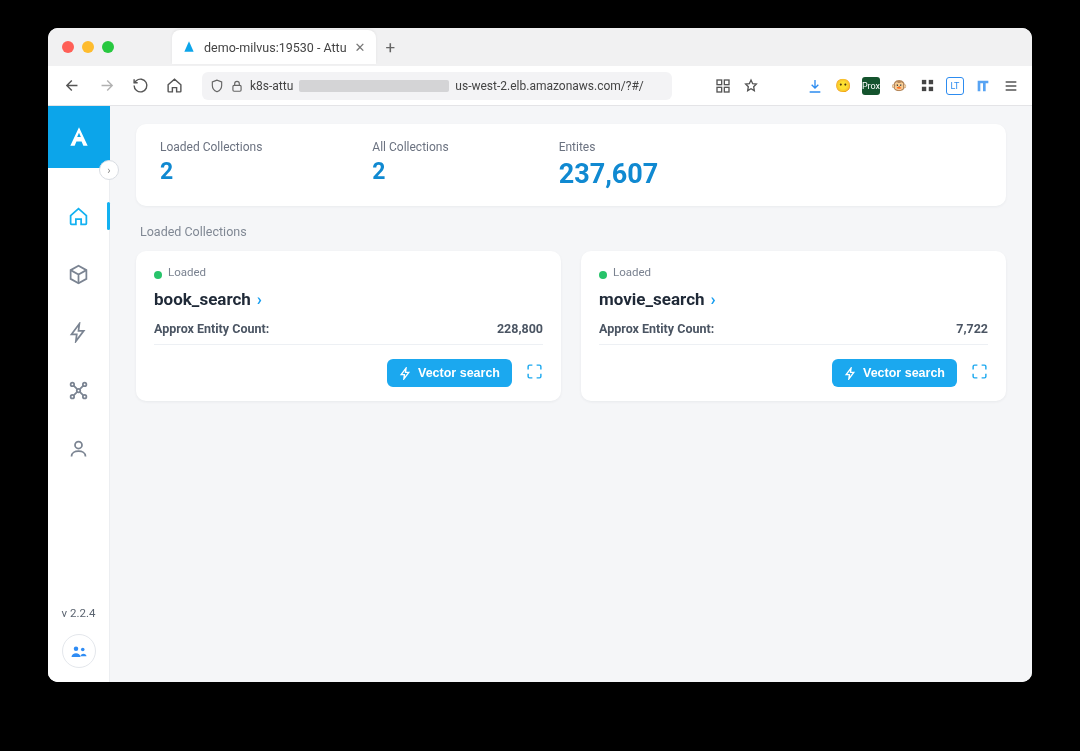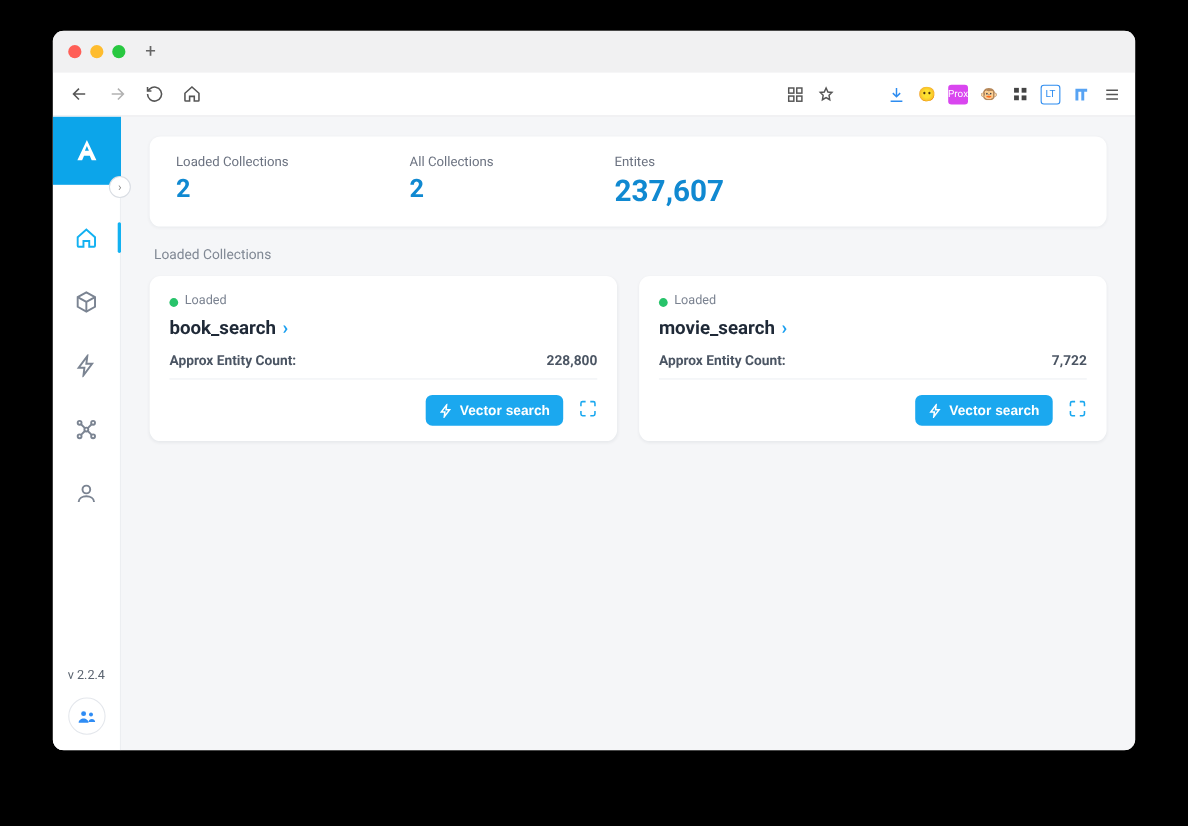--- a/index.html
+++ b/index.html
@@ -67,20 +67,27 @@
 <body>
 
 <div class="window">
 
   <div class="tabbar">
     <div class="traffic">
       <span class="tl-close"></span>
       <span class="tl-min"></span>
       <span class="tl-max"></span>
     </div>
+    <div class="tab">
+      <svg class="tab-favicon" viewBox="0 0 24 24">
+          <path fill="#0ca5ea" d="M12 2 L20 20 L4 20 Z"></path>
+        </svg>
+      <span>demo-milvus:19530 - Attu</span>
+      <span class="tab-close">✕</span>
+    </div>
     <span class="newtab">+</span>
   </div>
 
   <div class="navbar">
     <div class="nav-btn">
         <svg viewBox="0 0 24 24" fill="none" stroke="currentColor" stroke-width="2">
           <path d="M19 12H5m6-7-7 7 7 7"></path>
         </svg>
       </div>
     <div class="nav-btn" style="opacity:.45">
@@ -93,20 +100,32 @@
           <path d="M3 12a9 9 0 1 0 3-6.7L3 8"></path>
           <path d="M3 3v5h5"></path>
         </svg>
       </div>
     <div class="nav-btn">
         <svg viewBox="0 0 24 24" fill="none" stroke="currentColor" stroke-width="2">
           <path d="M3 11 12 3l9 8v9a1 1 0 0 1-1 1h-5v-6H9v6H4a1 1 0 0 1-1-1Z"></path>
         </svg>
       </div>
 
+    <div class="urlbox">
+      <svg class="shield" viewBox="0 0 24 24" fill="none" stroke="currentColor" stroke-width="2">
+          <path d="M12 2 4 5v6c0 5 3.5 9 8 11 4.5-2 8-6 8-11V5Z"></path>
+        </svg>
+      <svg class="lock" viewBox="0 0 24 24" fill="none" stroke="currentColor" stroke-width="2">
+          <rect x="5" y="11" width="14" height="10" rx="2"></rect>
+          <path d="M8 11V8a4 4 0 1 1 8 0v3"></path>
+        </svg>
+      <span class="url-text">k8s-attu</span>
+      <span class="url-hidden"></span>
+      <span class="url-text">us-west-2.elb.amazonaws.com/?#/</span>
+    </div>
 
     <div class="ext-group">
       <span class="ext-ic">
           <svg viewBox="0 0 24 24" width="16" height="16" fill="none" stroke="#555" stroke-width="2">
             <rect x="3" y="3" width="7" height="7"></rect>
             <rect x="14" y="3" width="7" height="7"></rect>
             <rect x="3" y="14" width="7" height="7"></rect>
             <rect x="14" y="14" width="7" height="7"></rect>
           </svg>
         </span>
@@ -115,21 +134,21 @@
             <path d="m12 3 2.5 5.5L20 9l-4 4 1 6-5-3-5 3 1-6-4-4 5.5-.5Z"></path>
           </svg>
         </span>
       <span style="width:26px"></span>
       <span class="ext-ic" style="color:#2d8cf0">
           <svg viewBox="0 0 24 24" width="16" height="16" fill="none" stroke="currentColor" stroke-width="2">
             <path d="M12 3v12m-5-5 5 5 5-5M4 21h16"></path>
           </svg>
         </span>
       <span class="ext-ic">😶</span>
-      <span class="ext-ic ext-badge" style="background:#d946ef;color:#fff">Prox</span>
+      <span class="ext-ic ext-badge" style="background:#14532d;color:#fff">Prox</span>
       <span class="ext-ic">🐵</span>
       <span class="ext-ic">
           <svg viewBox="0 0 24 24" width="15" height="15" fill="#444">
             <rect x="3" y="3" width="7" height="7"></rect>
             <rect x="14" y="3" width="7" height="7"></rect>
             <rect x="3" y="14" width="7" height="7"></rect>
             <rect x="14" y="14" width="7" height="7"></rect>
           </svg>
         </span>
       <span class="ext-ic ext-badge" style="border:1px solid #2d8cf0;color:#2d8cf0">LT</span>

